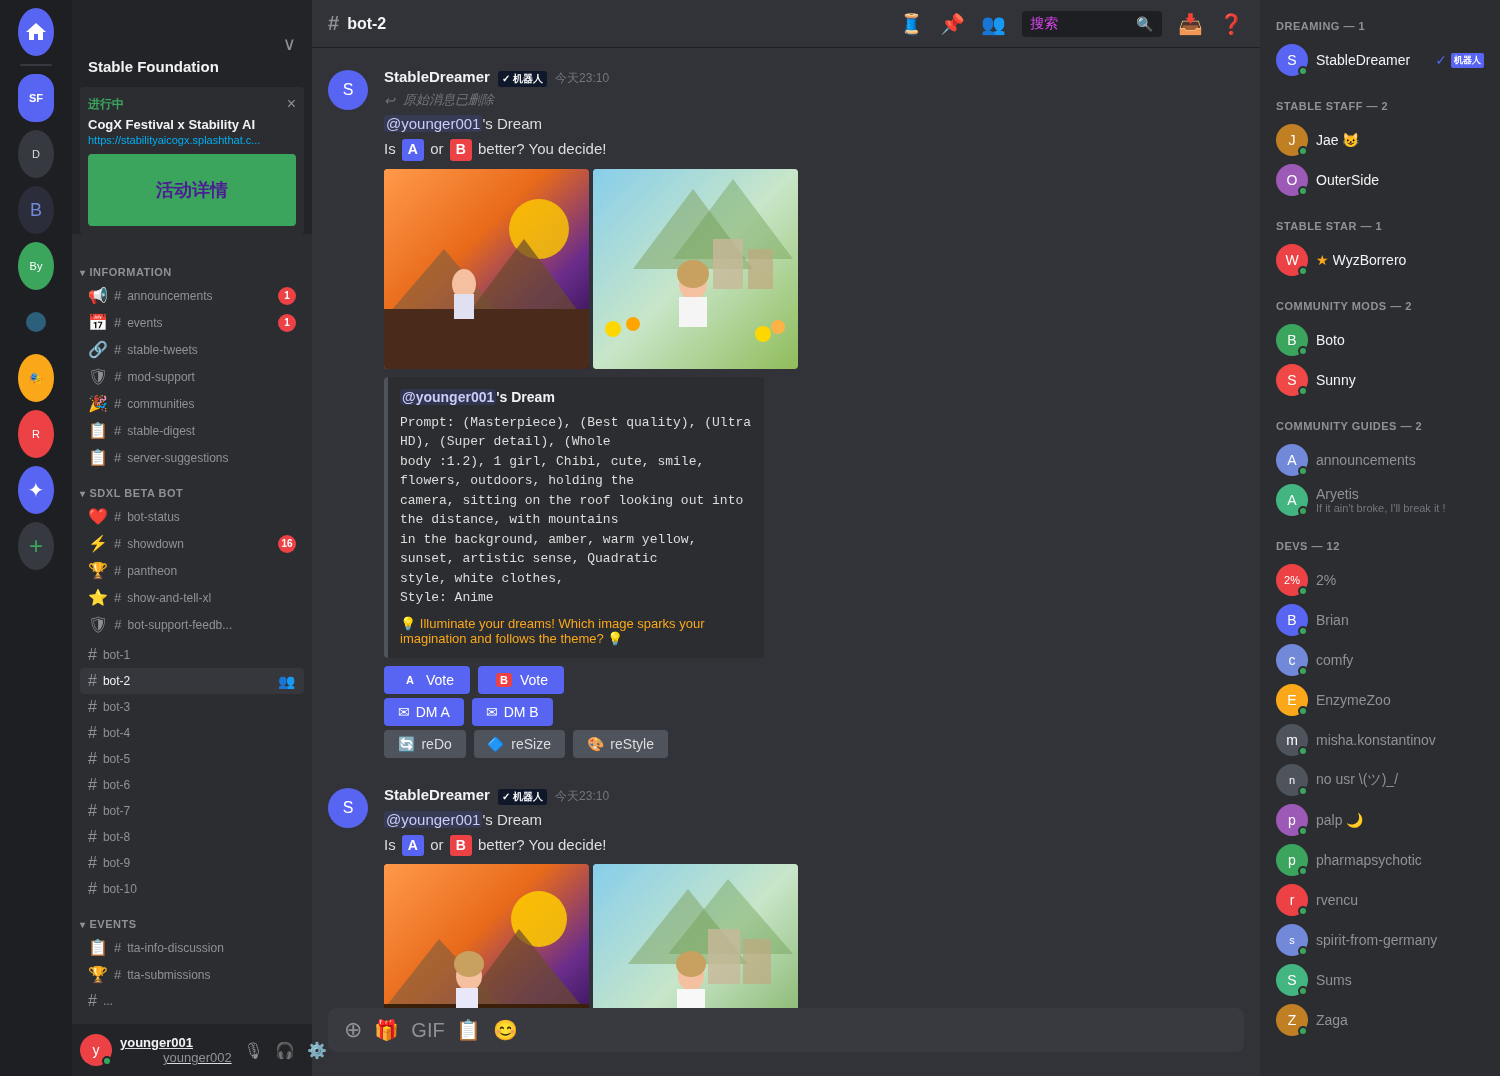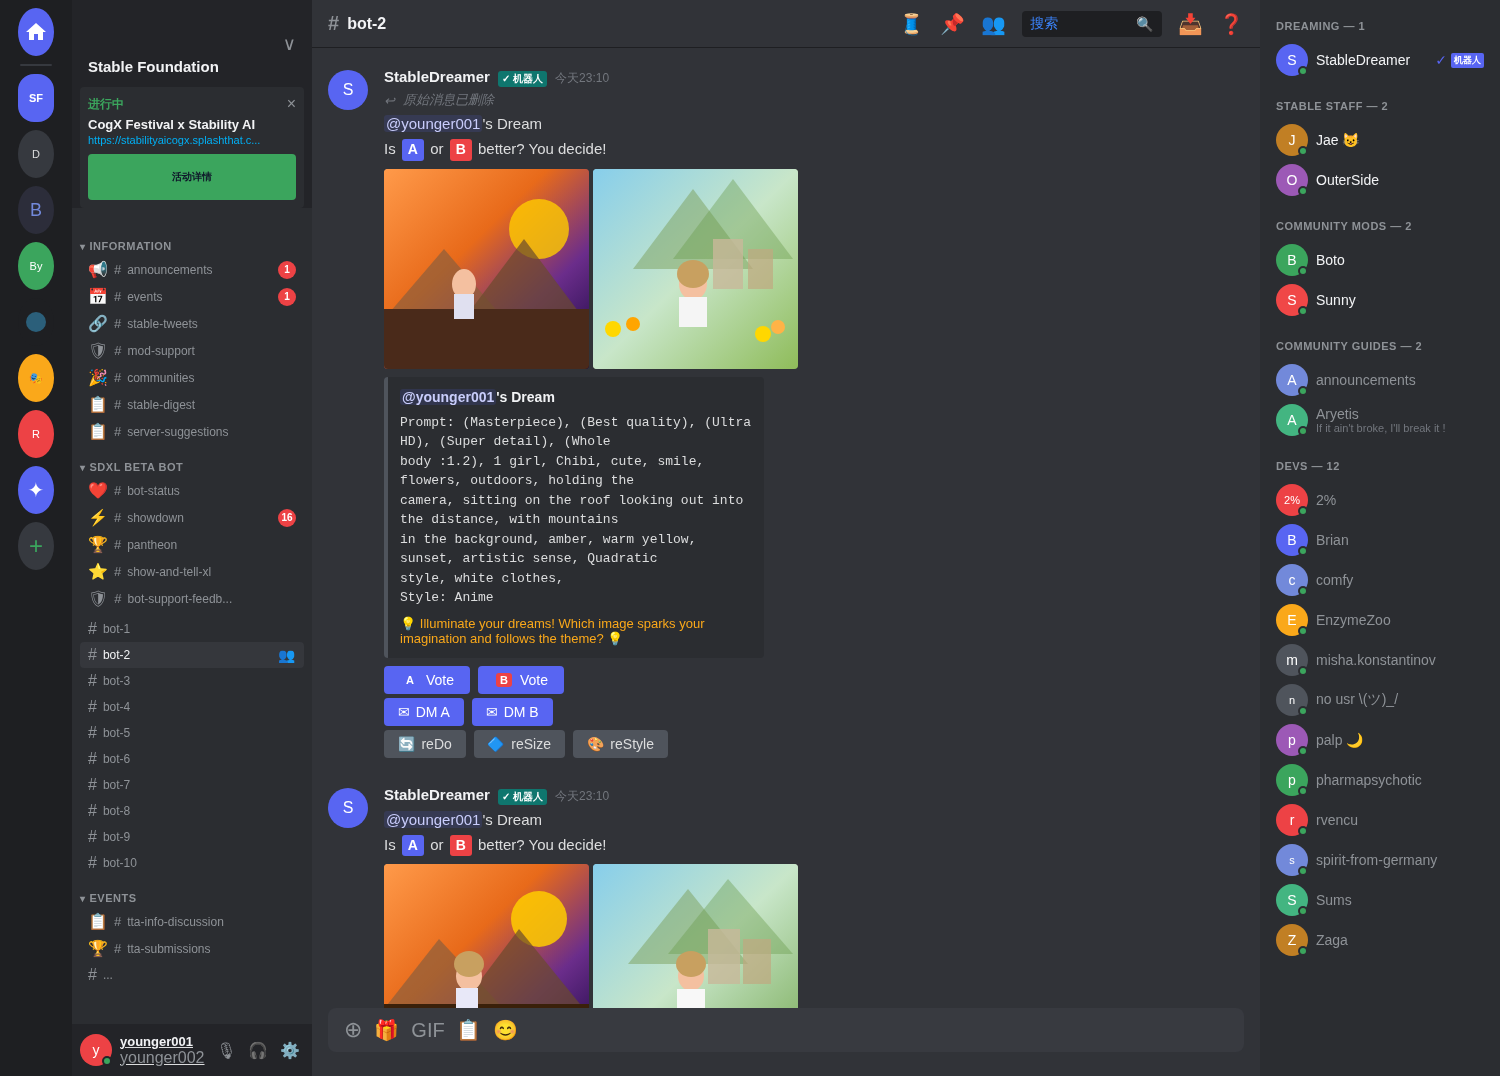--- a/index.html
+++ b/index.html
@@ -20,42 +20,42 @@
     .channel-category { padding: 16px 8px 4px 8px; font-size: 11px; font-weight: 700; color: #8e9297; text-transform: uppercase; letter-spacing: 0.5px; cursor: pointer; display: flex; align-items: center; gap: 4px; }
     .channel-item { padding: 4px 8px; display: flex; align-items: center; gap: 6px; border-radius: 4px; cursor: pointer; color: #8e9297; font-size: 15px; margin: 0 8px; position: relative; }
     .channel-item.active { background: #35373c; color: #f2f3f5; }
     .channel-icon { font-size: 16px; color: #8e9297; flex-shrink: 0; }
     .channel-name { flex: 1; font-size: 12px; overflow: hidden; text-overflow: ellipsis; white-space: nowrap; }
     .channel-badge { background: #ed4245; border-radius: 50%; width: 18px; height: 18px; font-size: 10px; display: flex; align-items: center; justify-content: center; color: white; font-weight: bold; flex-shrink: 0; }
     .sidebar-footer { height: 52px; background: #232428; display: flex; align-items: center; padding: 0 8px; gap: 8px; }
     .footer-avatar { width: 32px; height: 32px; border-radius: 50%; background: #5865f2; display: flex; align-items: center; justify-content: center; font-size: 14px; color: white; flex-shrink: 0; }
     .footer-username { flex: 1; text-decoration: underline; }
     .footer-username .name { font-size: 13px; font-weight: 600; color: #f2f3f5; }
-    .footer-username .tag { font-size: 16px; color: #8e9297; }
+    .footer-username .tag { font-size: 13px; color: #8e9297; margin-left: 43px; }
     .footer-icons { display: flex; gap: 4px; }
     .footer-icon-btn { width: 28px; height: 28px; border-radius: 4px; display: flex; align-items: center; justify-content: center; cursor: pointer; color: #8e9297; font-size: 16px; }
 
     
     .main-content { flex: 1; display: flex; flex-direction: column; min-width: 0; }
     .chat-header { height: 48px; background: #313338; border-bottom: 1px solid #1e1f22; display: flex; align-items: center; padding: 0 16px; gap: 12px; flex-shrink: 0; }
     .chat-header-channel { font-weight: 600; color: #f2f3f5; font-size: 16px; display: flex; align-items: center; gap: 8px; }
     .chat-header-icons { margin-left: auto; display: flex; align-items: center; gap: 16px; }
     .header-icon { color: #8e9297; cursor: pointer; font-size: 20px; }
     .search-box { background: #1e1f22; border-radius: 4px; padding: 4px 8px; display: flex; align-items: center; gap: 8px; color: #4f545c; font-size: 14px; cursor: pointer; width: 140px; }
 
     .chat-messages { flex: 1; overflow-y: auto; padding: 16px 0; display: flex; flex-direction: column; gap: 0; }
     .chat-messages::-webkit-scrollbar { width: 8px; }
     .chat-messages::-webkit-scrollbar-thumb { background: #1e1f22; border-radius: 4px; }
 
     .message-group { padding: 4px 16px; display: flex; gap: 16px; }
     .message-avatar { width: 40px; height: 40px; border-radius: 50%; flex-shrink: 0; display: flex; align-items: center; justify-content: center; font-size: 16px; color: white; margin-top: 2px; }
     .message-content { flex: 1; min-width: 0; }
     .message-header { display: flex; align-items: baseline; gap: 8px; margin-bottom: 4px; flex-wrap: wrap; }
     .message-author { font-weight: 600; color: #f2f3f5; font-size: 15px; }
-    .message-bot-tag { background: #0f766e; color: white; font-size: 10px; padding: 1px 4px; border-radius: 3px; font-weight: 600; display: inline-flex; align-items: center; gap: 2px; }
+    .message-bot-tag { background: #0f172a; color: white; font-size: 10px; padding: 1px 4px; border-radius: 3px; font-weight: 600; display: inline-flex; align-items: center; gap: 2px; }
     .message-timestamp { font-size: 12px; color: #72767d; }
     .message-text { color: #dcddde; line-height: 1.4; font-size: 15px; }
     .message-mention { color: #c9cdfb; background: rgba(88,101,242,0.15); border-radius: 3px; padding: 0 2px; cursor: pointer; }
 
     
     .deleted-ref { display: flex; align-items: center; gap: 8px; color: #72767d; font-size: 13px; margin-bottom: 4px; font-style: italic; }
 
     
     .image-container { display: flex; gap: 4px; margin: 8px 0; max-width: 420px; }
     .anime-image-a { width: 205px; height: 200px; background: linear-gradient(135deg, #f4a35c 0%, #e8732a 30%, #3a1a6e 70%, #1a0a3e 100%); border-radius: 4px; position: relative; overflow: hidden; display: flex; align-items: center; justify-content: center; }
@@ -142,21 +142,21 @@
         <span style="color:#8e9297; cursor:pointer; font-size:18px;">∨</span>
       </div>
 
       <div style="background:#2b2d31; margin:8px; border-radius:4px; padding:8px;">
         <div style="display:flex; align-items:center; justify-content:space-between; margin-bottom:4px;">
           <span style="color:#3ba55d; font-size:12px; font-weight:600;">进行中</span>
           <span style="color:#8e9297; cursor:pointer; font-size:16px;">×</span>
         </div>
         <div style="font-size:13px; font-weight:600; color:#f2f3f5; margin-bottom:2px;">CogX Festival x Stability AI</div>
         <div style="font-size:11px; color:#00aff4; cursor:pointer; margin-bottom:8px;">https://stabilityaicogx.splashthat.c...</div>
-        <button style="background:#3ba55d; color:#0f172a; border:none; border-radius:4px; padding:16px; width:100%; cursor:pointer; font-size:10px; font-weight:600;">活动详情</button>
+        <button style="background:#3ba55d; color:#4c1d95; border:none; border-radius:4px; padding:24px; width:100%; cursor:pointer; font-size:18px; font-weight:600;">活动详情</button>
       </div>
     </div>
   </div>
 
   <div class="sidebar-channels">
 
     <div class="channel-category">
       <span style="font-size:10px;">▾</span>
       <span>INFORMATION</span>
     </div>
@@ -314,21 +314,21 @@
   <div class="chat-header">
     <div class="chat-header-channel">
       <span style="color:#8e9297; font-size:20px; font-weight:900;">#</span>
       <span>bot-2</span>
     </div>
     <div class="chat-header-icons">
       <span class="header-icon">🧵</span>
       <span class="header-icon">📌</span>
       <span class="header-icon">👥</span>
       <div class="search-box">
-        <span style="color:#3b82f6;">搜索</span>
+        <span style="color:#d946ef;">搜索</span>
         <span style="margin-left:auto; color:#72767d;">🔍</span>
       </div>
       <span class="header-icon">📥</span>
       <span class="header-icon">❓</span>
     </div>
   </div>
 
   <div class="chat-messages">
 
     <div class="message-group">
@@ -573,20 +573,35 @@
     </div>
     <div class="member-item">
       <div class="member-avatar" style="background:#9c59b6;">
         O
         <div class="status-dot status-online"></div>
       </div>
       <span class="member-name mod">OuterSide</span>
     </div>
   </div>
 
+  <div class="members-section">
+    <div class="members-section-title">STABLE STAR — 1</div>
+    <div class="member-item">
+      <div class="member-avatar" style="background:#ed4245;">
+        W
+        <div class="status-dot status-online"></div>
+      </div>
+      <div style="flex:1;">
+        <div style="display:flex; align-items:center; gap:4px;">
+          <span class="member-crown">★</span>
+          <span class="member-name mod">WyzBorrero</span>
+        </div>
+      </div>
+    </div>
+  </div>
 
   <div class="members-section">
     <div class="members-section-title">COMMUNITY MODS — 2</div>
     <div class="member-item">
       <div class="member-avatar" style="background:#3ba55d;">
         B
         <div class="status-dot status-online"></div>
       </div>
       <span class="member-name mod">Boto</span>
     </div>

